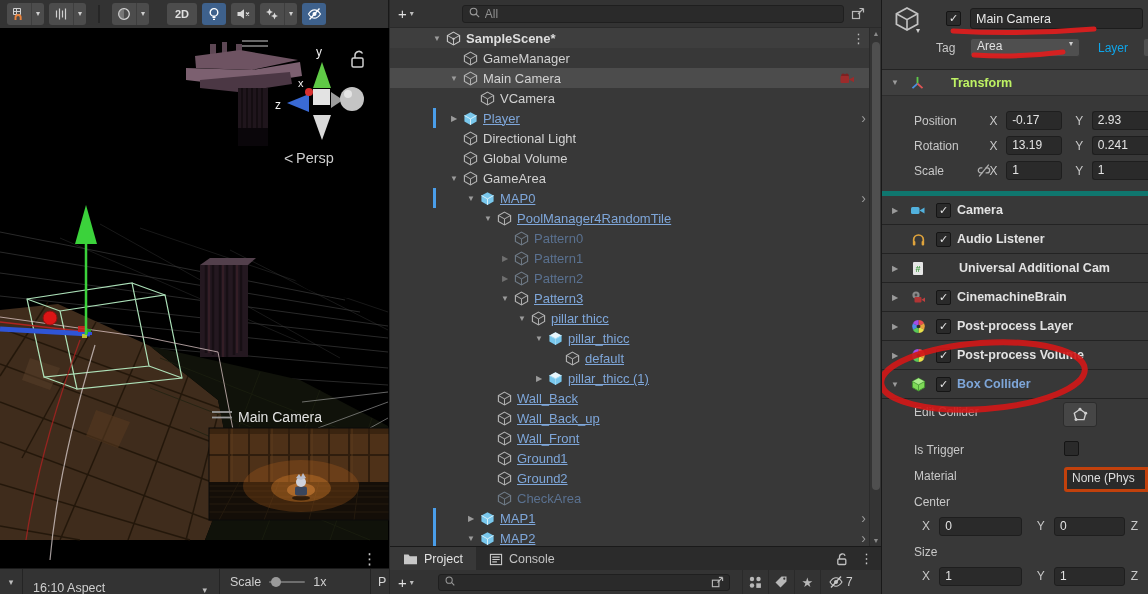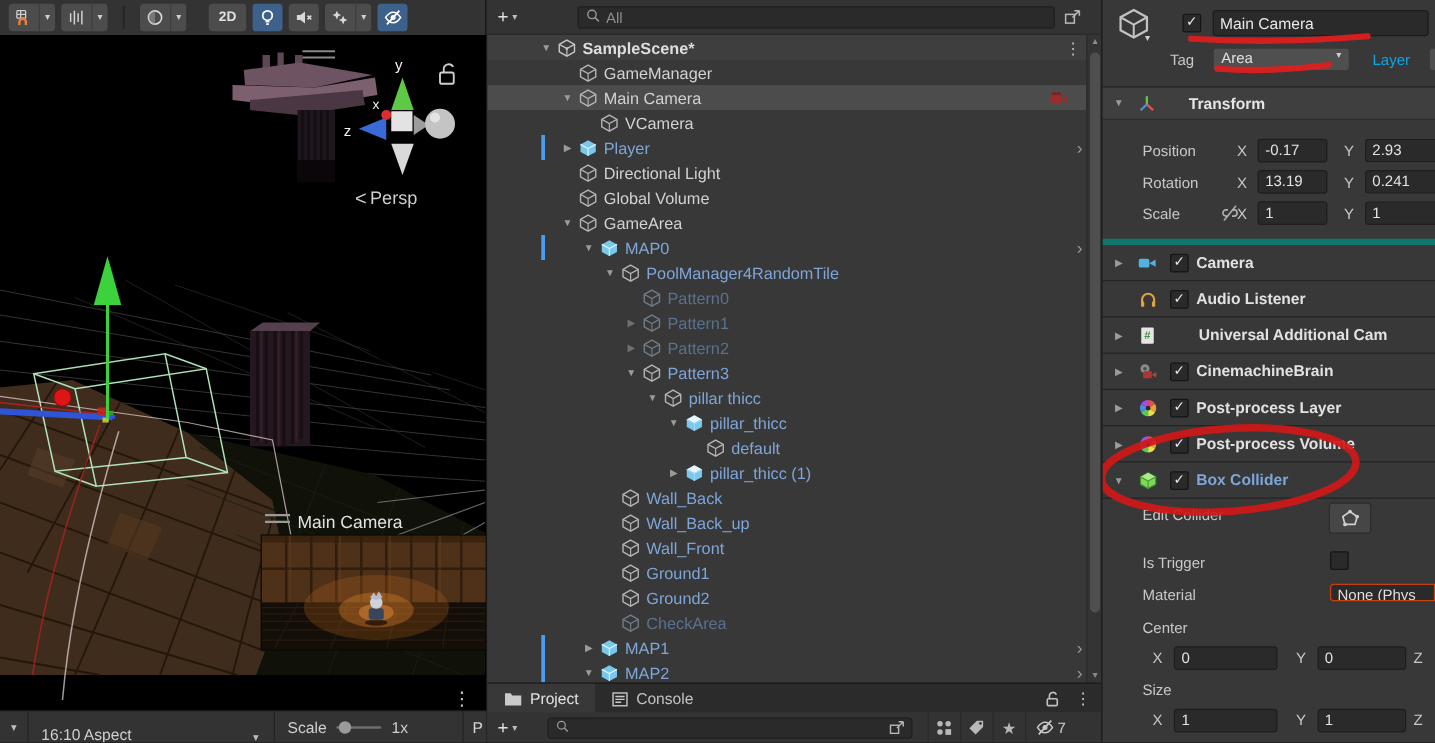--- a/index.html
+++ b/index.html
@@ -44,21 +44,21 @@
 
   .hier-tree { position:absolute; top:28px; left:0; width:491px; height:518px; overflow:hidden; background:#383838; }
   .hrow { position:relative; display:flex; align-items:center; height:20px; width:100%; }
   .hrow.scene { background:#3e3e3e; font-weight:bold; }
   .hrow.sel { background:#4c4c4c; }
   .hspace { flex:0 0 auto; height:1px; }
   .harrow { flex:0 0 14px; text-align:center; font-size:8px; color:#9b9b9b; }
   .harrow.dim { color:#6f6f6f; }
   .hicon { flex:0 0 16px; display:flex; align-items:center; margin-left:2px; }
   .hlabel { margin-left:4px; white-space:nowrap; color:#d2d2d2; }
-  .hlabel.prefab { color:#7ea6d9; }
+  .hlabel.prefab { color:#7ea6d9;text-decoration:underline; }
   .hlabel.prefab-dim { color:#5a7190; }
   .hlabel.scene-name { color:#dedede; }
   .hbar { position:absolute; left:43px; top:0; bottom:0; width:2.5px; background:#4a9eea; }
   .hkebab { margin-left:auto; margin-right:16px; color:#bdbdbd; font-size:13px; font-weight:normal; }
   .hbadge { margin-left:auto; margin-right:26px; display:flex; }
   .hchev { margin-left:auto; margin-right:15px; color:#9a9a9a; font-size:14px; line-height:1; }
 
   .hier-scrollbar { position:absolute; right:0; top:28px; width:12px; height:518px; background:#343434; border-left:1px solid #2b2b2b; }
   .sb-up, .sb-down { position:absolute; left:0; width:12px; text-align:center; font-size:7px; color:#8a8a8a; }
   .sb-up { top:2px; } .sb-down { bottom:2px; }
@@ -87,42 +87,42 @@
   .name-field { position:absolute; left:88px; top:8px; right:5px; height:21px; background:#2a2a2a; border:1px solid #1c1c1c; border-radius:3px; color:#e8e8e8; font-size:12.5px; padding:0 5px; font-family:"Liberation Sans",sans-serif; outline:none; }
   .tag-label { position:absolute; left:54px; top:41px; font-size:12px; color:#c8c8c8; }
   .dropdown { position:absolute; left:88px; top:38px; width:110px; height:19px; background:#4f4f4f; border:1px solid #393939; border-radius:3px; display:flex; align-items:flex-start; justify-content:space-between; padding:0 6px; font-size:12px; color:#e0e0e0; }
   .dropdown .cv { font-size:8px; color:#cfcfcf; }
   .layer-label { position:absolute; left:216px; top:41px; font-size:12px; color:#0ea5e9; }
   .layer-sliver { position:absolute; left:261px; top:38px; width:6px; height:19px; background:#4f4f4f; border:1px solid #393939; border-radius:3px 0 0 3px; }
 
   .sec-head { height:26px; background:#3f3f3f; border-bottom:1px solid #2e2e2e; display:flex; align-items:center; }
   .fold { flex:0 0 14px; margin-left:6px; text-align:center; font-size:8px; color:#9b9b9b; }
   .sec-icon { margin-left:8px; display:flex; }
-  .sec-title { margin-left:26px; font-weight:bold; font-size:12.5px; color:#e5e5e5; }
+  .sec-title { margin-left:26px; font-weight:bold; font-size:12.5px; color:#bef264; }
 
   .transform-body { padding-top:12px; padding-bottom:8px; border-bottom:5px solid #0f766e; }
   .trow { position:relative; display:flex; align-items:center; height:25px; padding-left:32px; font-size:12px; color:#c8c8c8; }
   .trow .lab { width:82px; }
   .ax { width:18px; color:#c8c8c8; }
   .tfield { width:60px; height:19px; background:#2a2a2a; border:1px solid #1e1e1e; border-radius:3px; color:#e3e3e3; padding:0 5px; line-height:17px; font-size:12px; }
   .tsp { width:14px; }
   .tfy { flex:1 1 auto; border-right:none; border-radius:3px 0 0 3px; }
   .linkicon { position:absolute; left:94px; top:5px; }
 
   .comp { height:29px; border-bottom:1px solid #232323; display:flex; align-items:center; }
   .comp .cicon { flex:0 0 20px; margin-left:6px; display:flex; justify-content:center; }
   .comp .ccb { margin-left:8px; }
   .comp .ccb-sp { width:17px; margin-left:8px; }
   .comp .clabel { margin-left:6px; font-weight:bold; font-size:12.5px; color:#e2e2e2; white-space:nowrap; }
   .comp .clabel.accent { color:#7ea6d9; }
 
   .collider-body { position:relative; height:196px; border-bottom:1px solid #232323; font-size:12px; color:#c8c8c8; }
   .ab { position:absolute; }
   .ec-btn { left:181px; top:3px; width:34px; height:25px; background:#464646; border:1px solid #2c2c2c; border-radius:3px; display:flex; align-items:center; justify-content:center; }
-  .mat-field { left:182px; top:68px; right:0; height:14px; background:#2a2a2a; border:1px solid #c2410c; border-radius:3px 0 0 3px; color:#dedede; padding:0 5px; line-height:17px; white-space:nowrap; overflow:hidden; }
+  .mat-field { left:182px; top:68px; right:0; height:25px; background:#2a2a2a; border:3px solid #c2410c; border-radius:3px 0 0 3px; color:#dedede; padding:0 5px; line-height:17px; white-space:nowrap; overflow:hidden; }
   .crow { position:absolute; left:0; right:0; display:flex; align-items:center; padding-left:40px; height:22px; }
   .cfield { width:86px; height:19px; background:#2a2a2a; border:1px solid #1e1e1e; border-radius:3px; color:#e3e3e3; padding:0 5px; line-height:17px; }
   .cfield.f2 { width:74px; }
   .csp { width:16px; }
 
   .annot { position:absolute; left:0; top:0; pointer-events:none; z-index:50; }
 </style>
 </head>
 <body>
 

